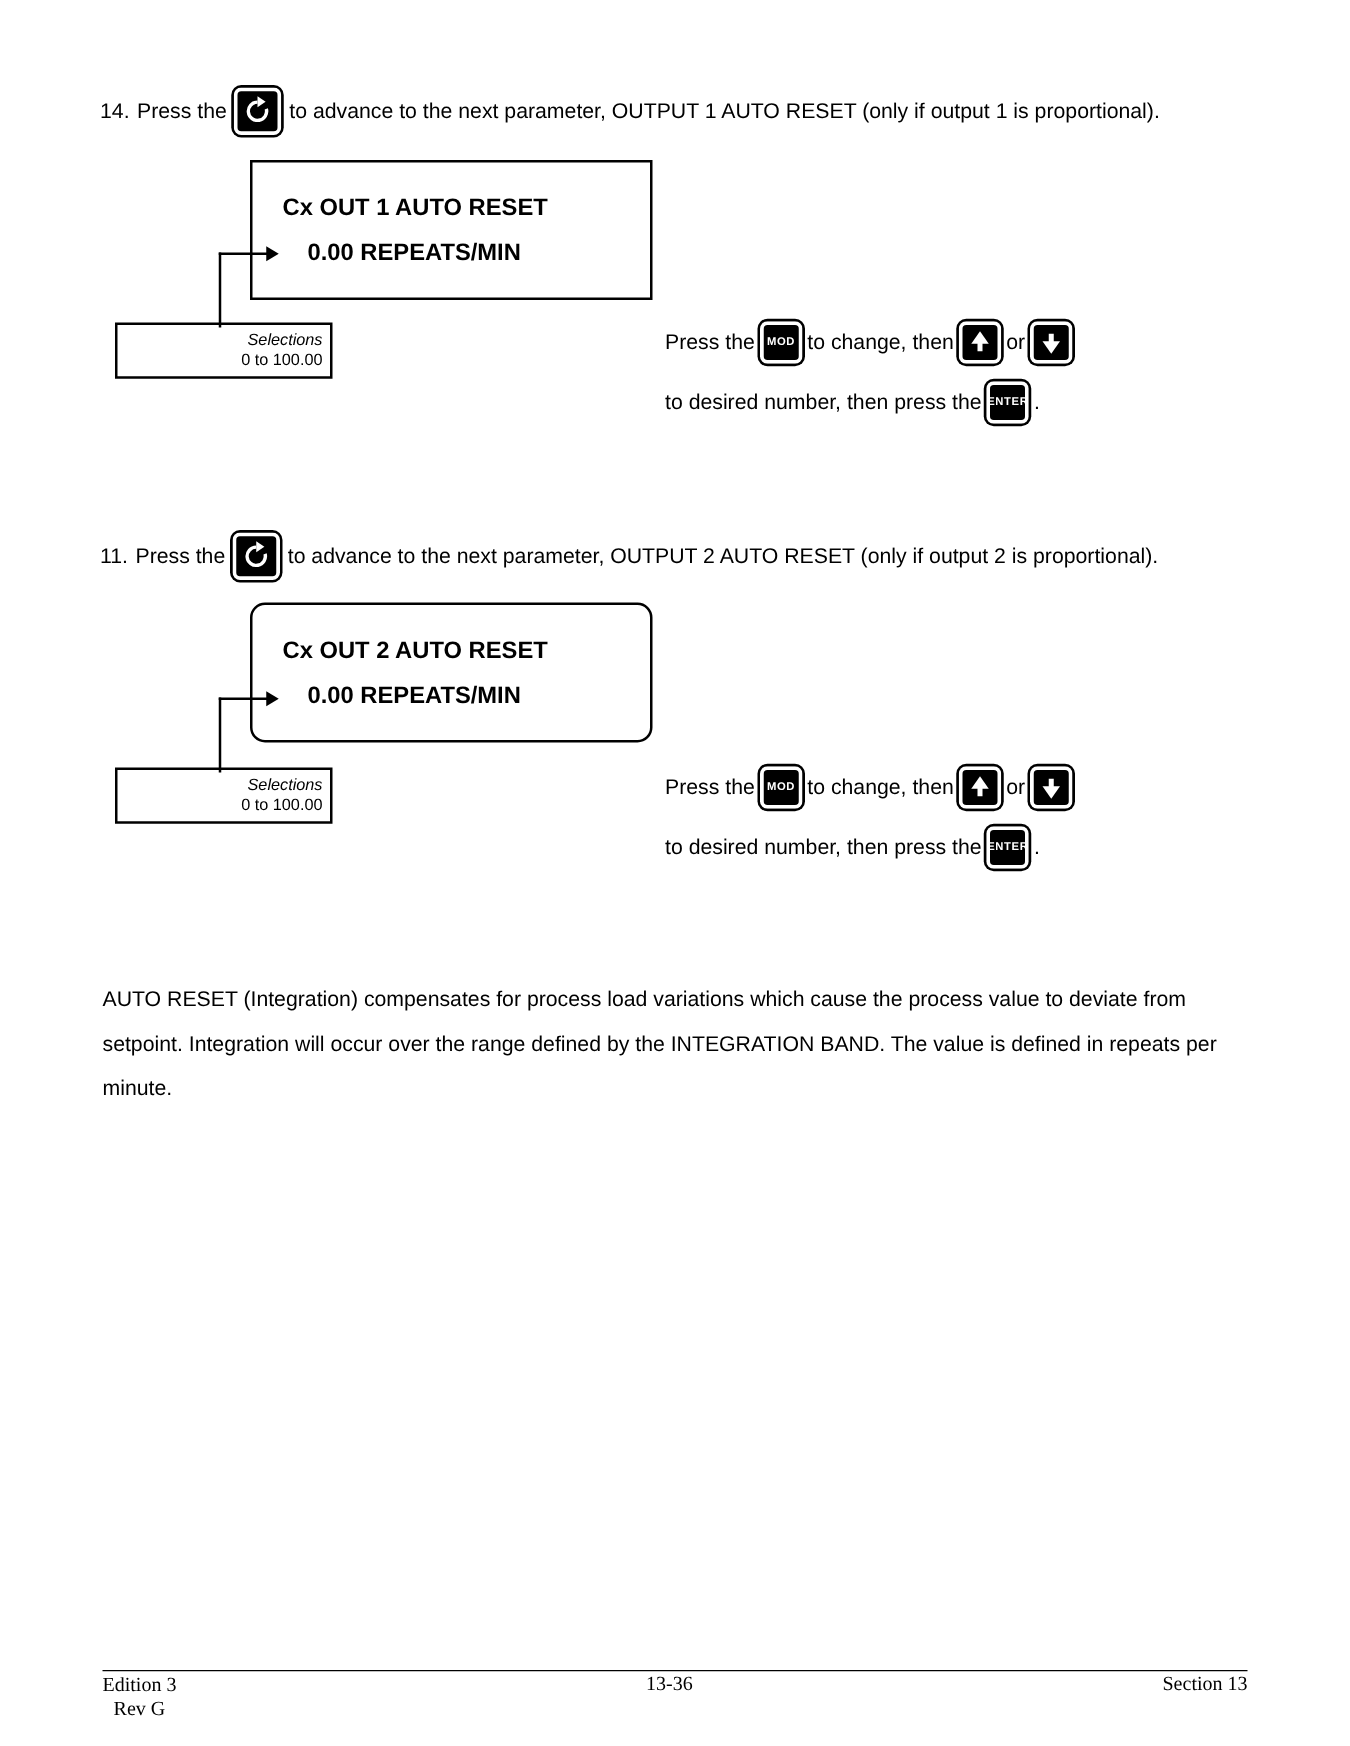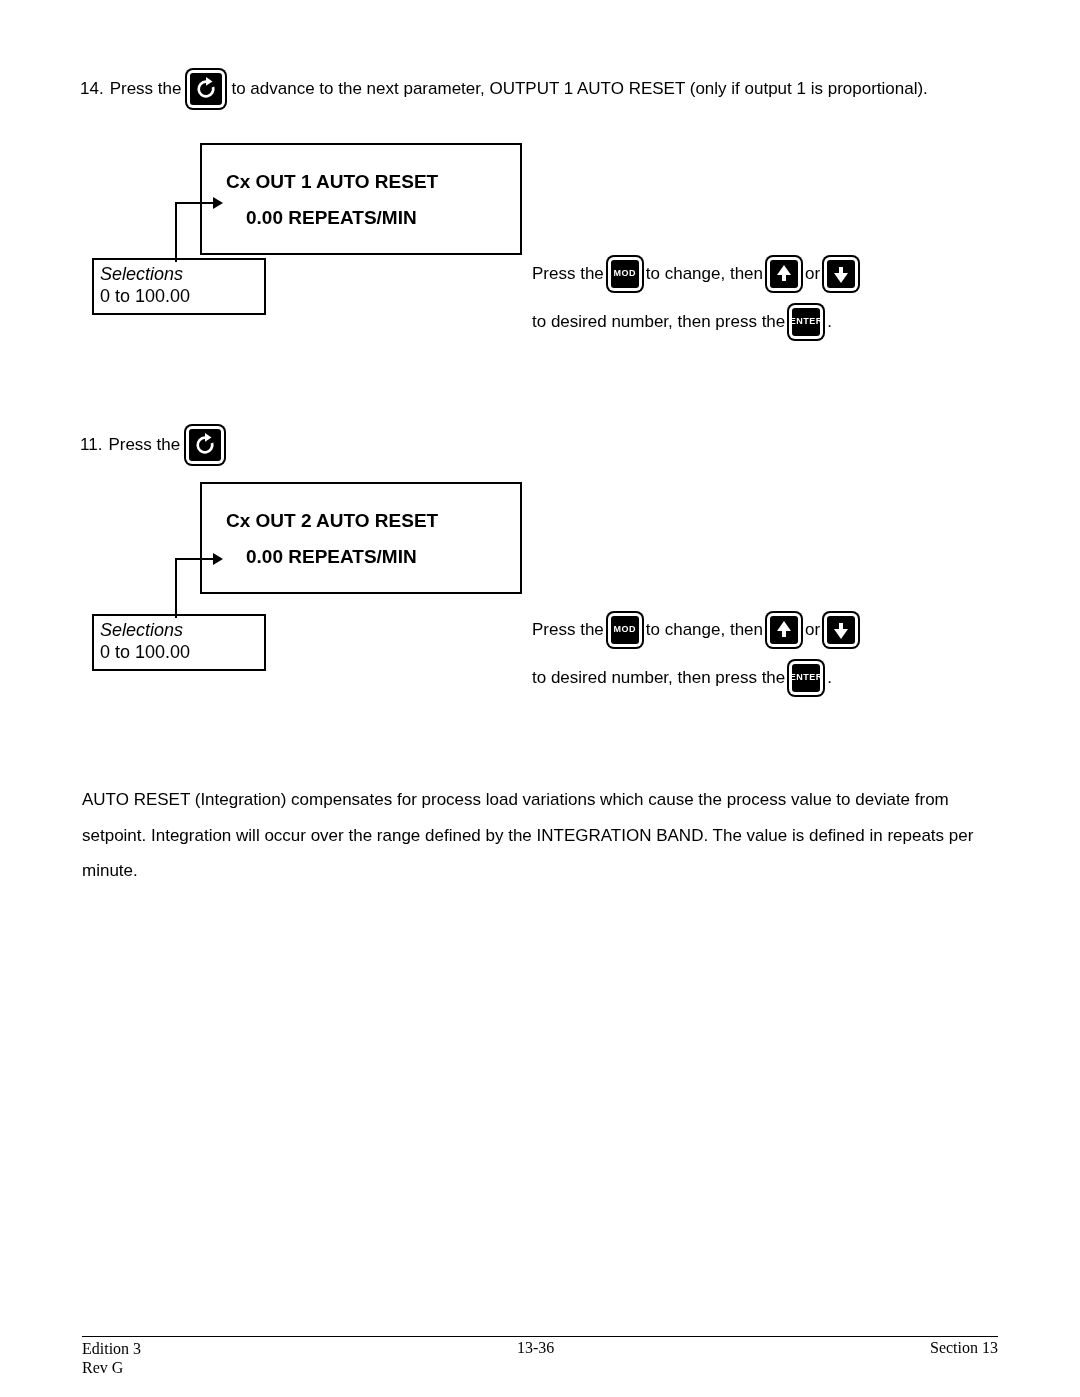--- a/index.html
+++ b/index.html
@@ -85,23 +85,23 @@
     font-weight: bold;
     font-size: 19px;
   }
   .disp .l1 { margin: 8px 0 14px 0; }
   .disp .l2 { margin: 0 0 6px 20px; }
 
   
   .sel {
     border: 2px solid #000;
     width: 158px;
-    text-align: left;
+    text-align: right;
     padding: 4px 6px 6px 6px;
-    font-size: 18px;
+    font-size: 13px;
     line-height: 1.2;
   }
   .sel .it { font-style: italic; }
 
   
   .actions {
     font-size: 17px;
     line-height: 2.1;
   }
   .actions .row {
@@ -129,21 +129,21 @@
     border-top: 1.5px solid #000;
   }
   .footer {
     position: absolute;
     left: 82px; right: 82px; bottom: 20px;
     display: flex;
     justify-content: space-between;
     font-family: "Times New Roman", Times, serif;
     font-size: 16px;
   }
-  .footer .left { text-align: left; line-height: 1.2; }
+  .footer .left { text-align: center; line-height: 1.2; }
   .footer .center { text-align: left; }
   .footer .right { text-align: right; }
 
   
   .para {
     line-height: 2.1;
     font-size: 17px;
   }
 </style>
 </head>
@@ -158,21 +158,21 @@
       <svg class="cycle-svg" viewBox="0 0 24 24">
         <path fill="#fff" d="M12 4a8 8 0 1 0 7.7 5.8l-2.4.9A5.5 5.5 0 1 1 12 6.5V4z"></path>
         <path fill="#fff" d="M12 1l6 4-6 4z"></path>
       </svg>
     </span>
     <span> to advance to the next parameter, OUTPUT 1 AUTO RESET (only if output 1 is proportional).</span>
   </div>
 
   <div style="position:relative; height:250px; margin-top:18px;">
 
-    <div class="disp" style="position:absolute; left:118px; top:17px;">
+    <div class="disp" style="position:absolute; left:118px; top:2px;">
       <div class="l1">Cx   OUT 1 AUTO RESET</div>
       <div class="l2">0.00 REPEATS/MIN</div>
     </div>
 
     <div class="line" style="left:60px; top:135px; width:2px; height:0;"></div>
 
     <div class="line" style="left:93px; top:76px; width:2px; height:60px;"></div>
 
     <div class="line" style="left:93px; top:76px; width:40px; height:2px;"></div>
     <div class="arr-r" style="left:131px; top:71px;"></div>
@@ -209,25 +209,26 @@
 
   <div class="instr" style="margin-top:50px; margin-left:-2px;">
     <span class="instr-num">11.</span>
     <span>Press the</span>
     <span class="key key-lg">
       <svg class="cycle-svg" viewBox="0 0 24 24">
         <path fill="#fff" d="M12 4a8 8 0 1 0 7.7 5.8l-2.4.9A5.5 5.5 0 1 1 12 6.5V4z"></path>
         <path fill="#fff" d="M12 1l6 4-6 4z"></path>
       </svg>
     </span>
+    <span> to advance to the next parameter, OUTPUT 2 AUTO RESET (only if output 2 is proportional).</span>
   </div>
 
   <div style="position:relative; height:250px; margin-top:18px;">
 
-    <div class="disp" style="position:absolute; left:118px; top:0;">
+    <div class="disp" style="position:absolute; left:118px; top:0;border-radius:12px;">
       <div class="l1">Cx   OUT 2 AUTO RESET</div>
       <div class="l2">0.00 REPEATS/MIN</div>
     </div>
 
     <div class="line" style="left:93px; top:76px; width:2px; height:60px;"></div>
     <div class="line" style="left:93px; top:76px; width:40px; height:2px;"></div>
     <div class="arr-r" style="left:131px; top:71px;"></div>
 
     <div class="sel" style="position:absolute; left:10px; top:132px;">
       <div class="it">Selections</div>

